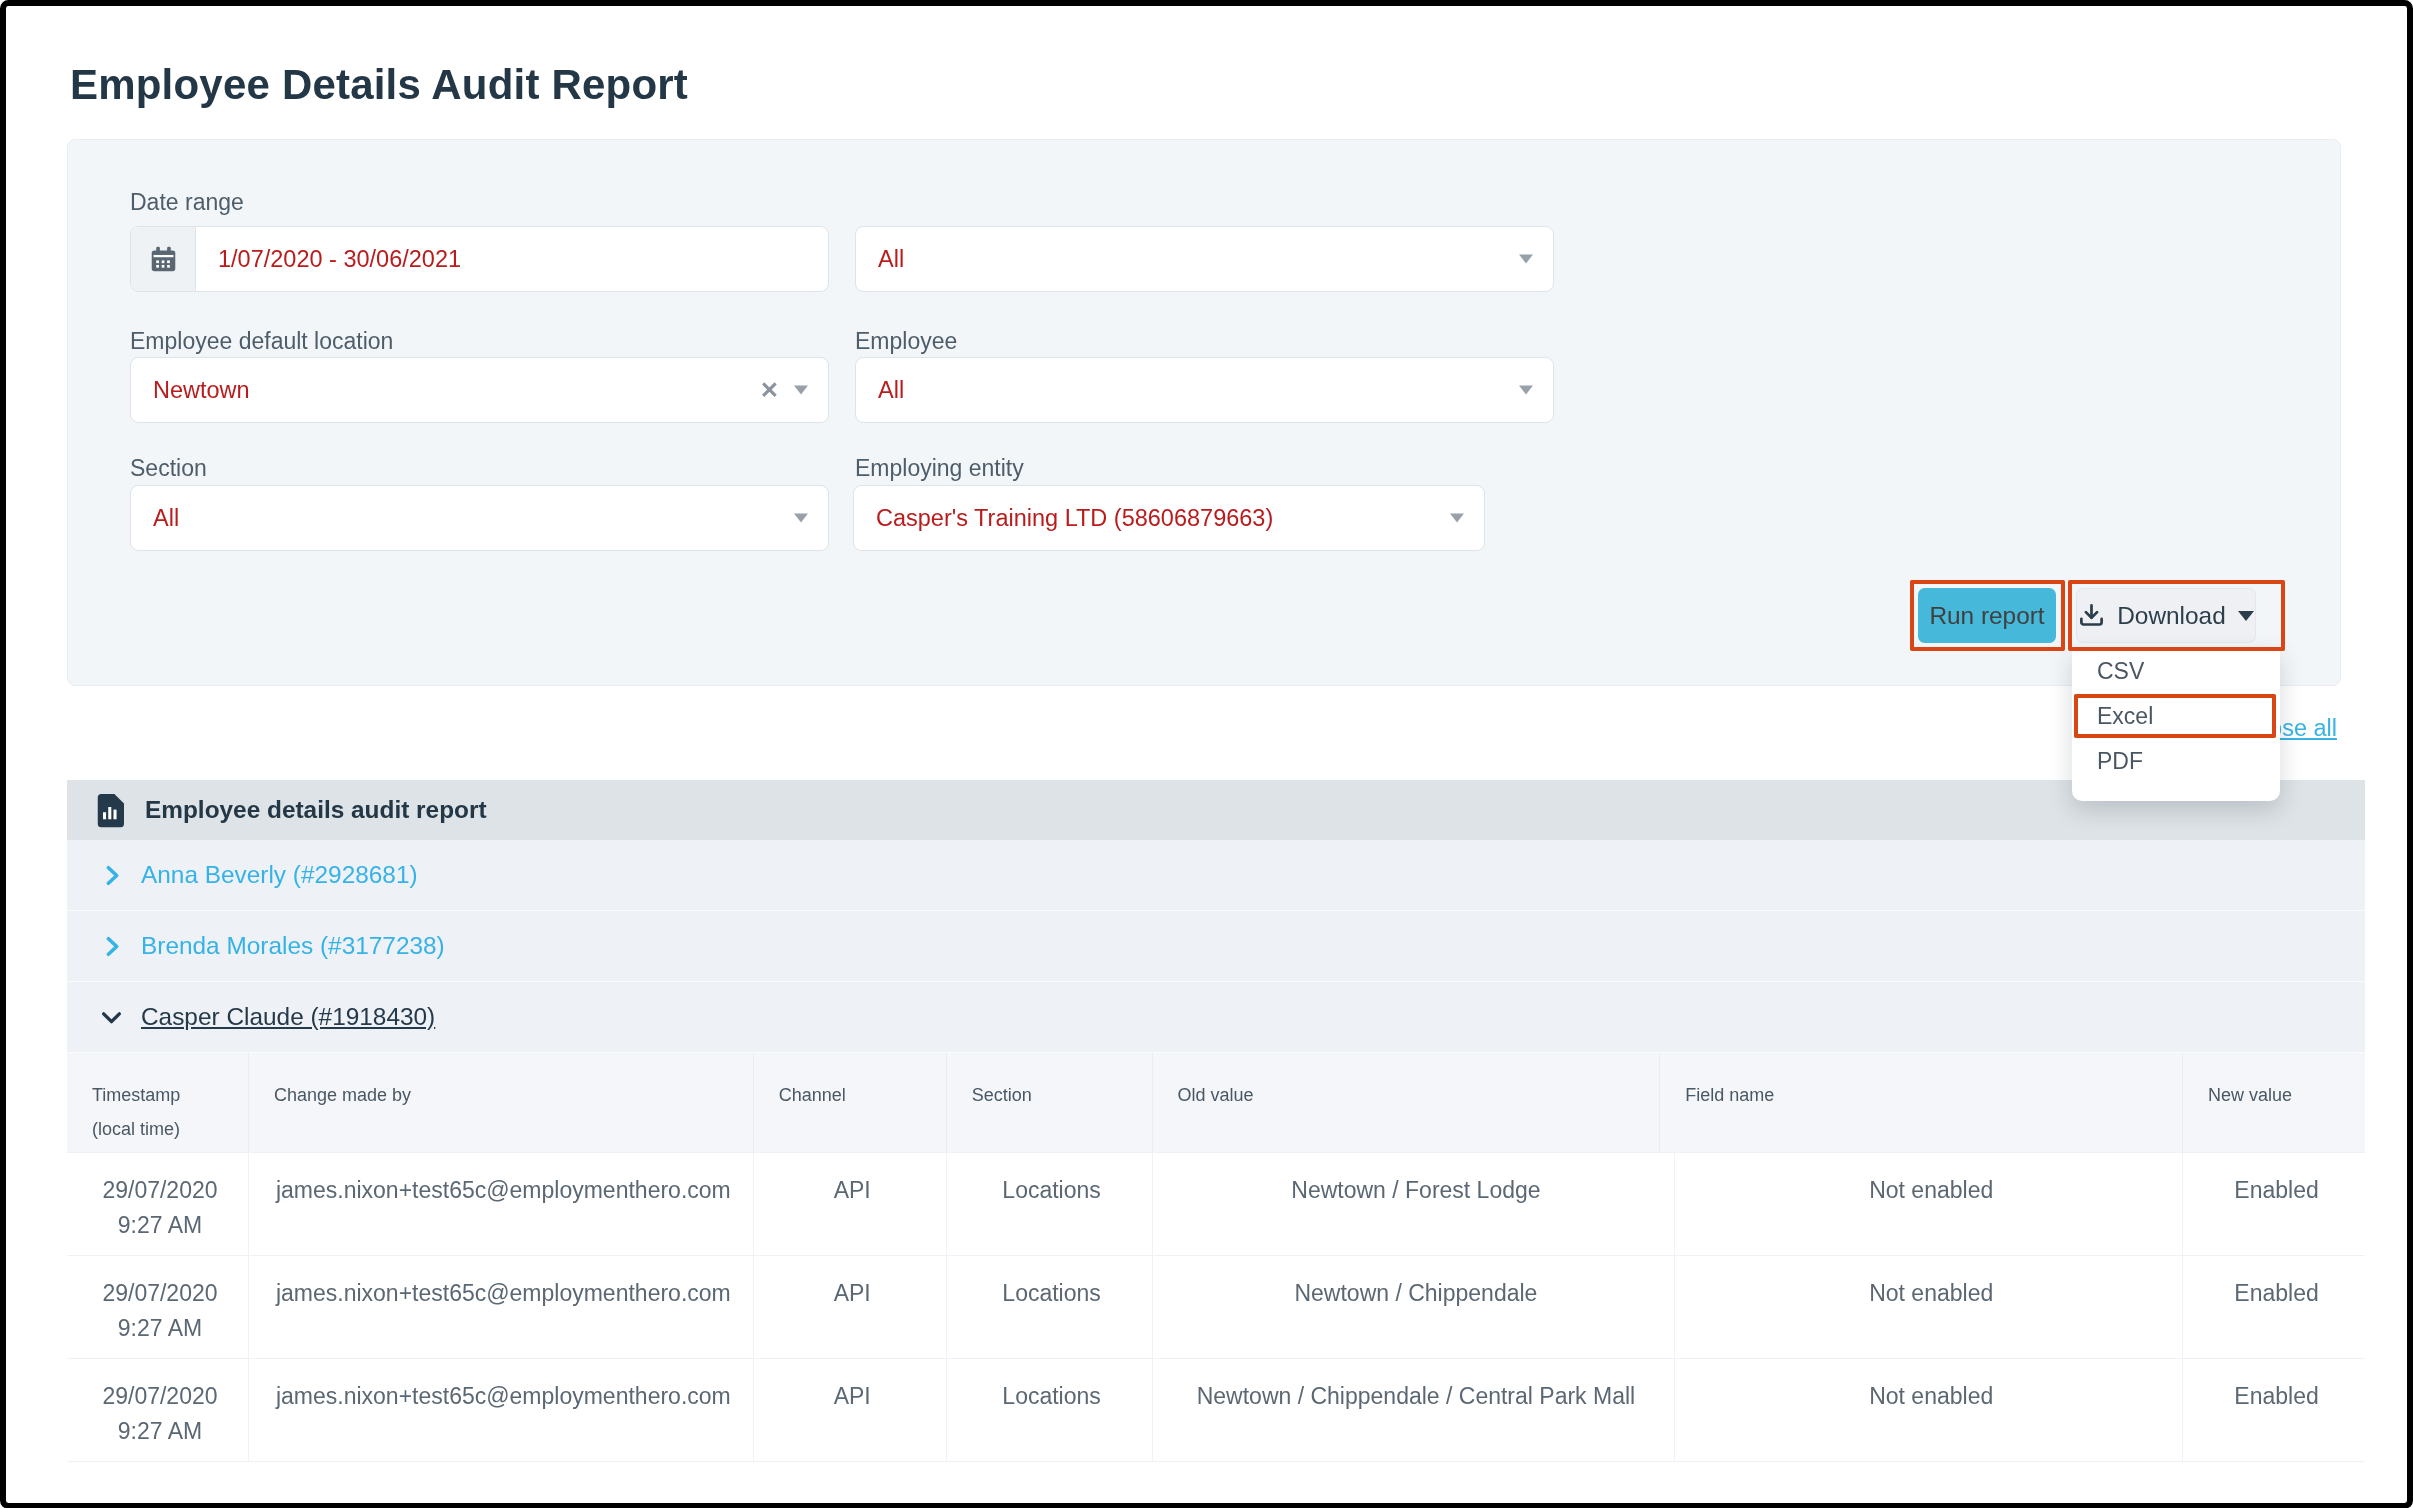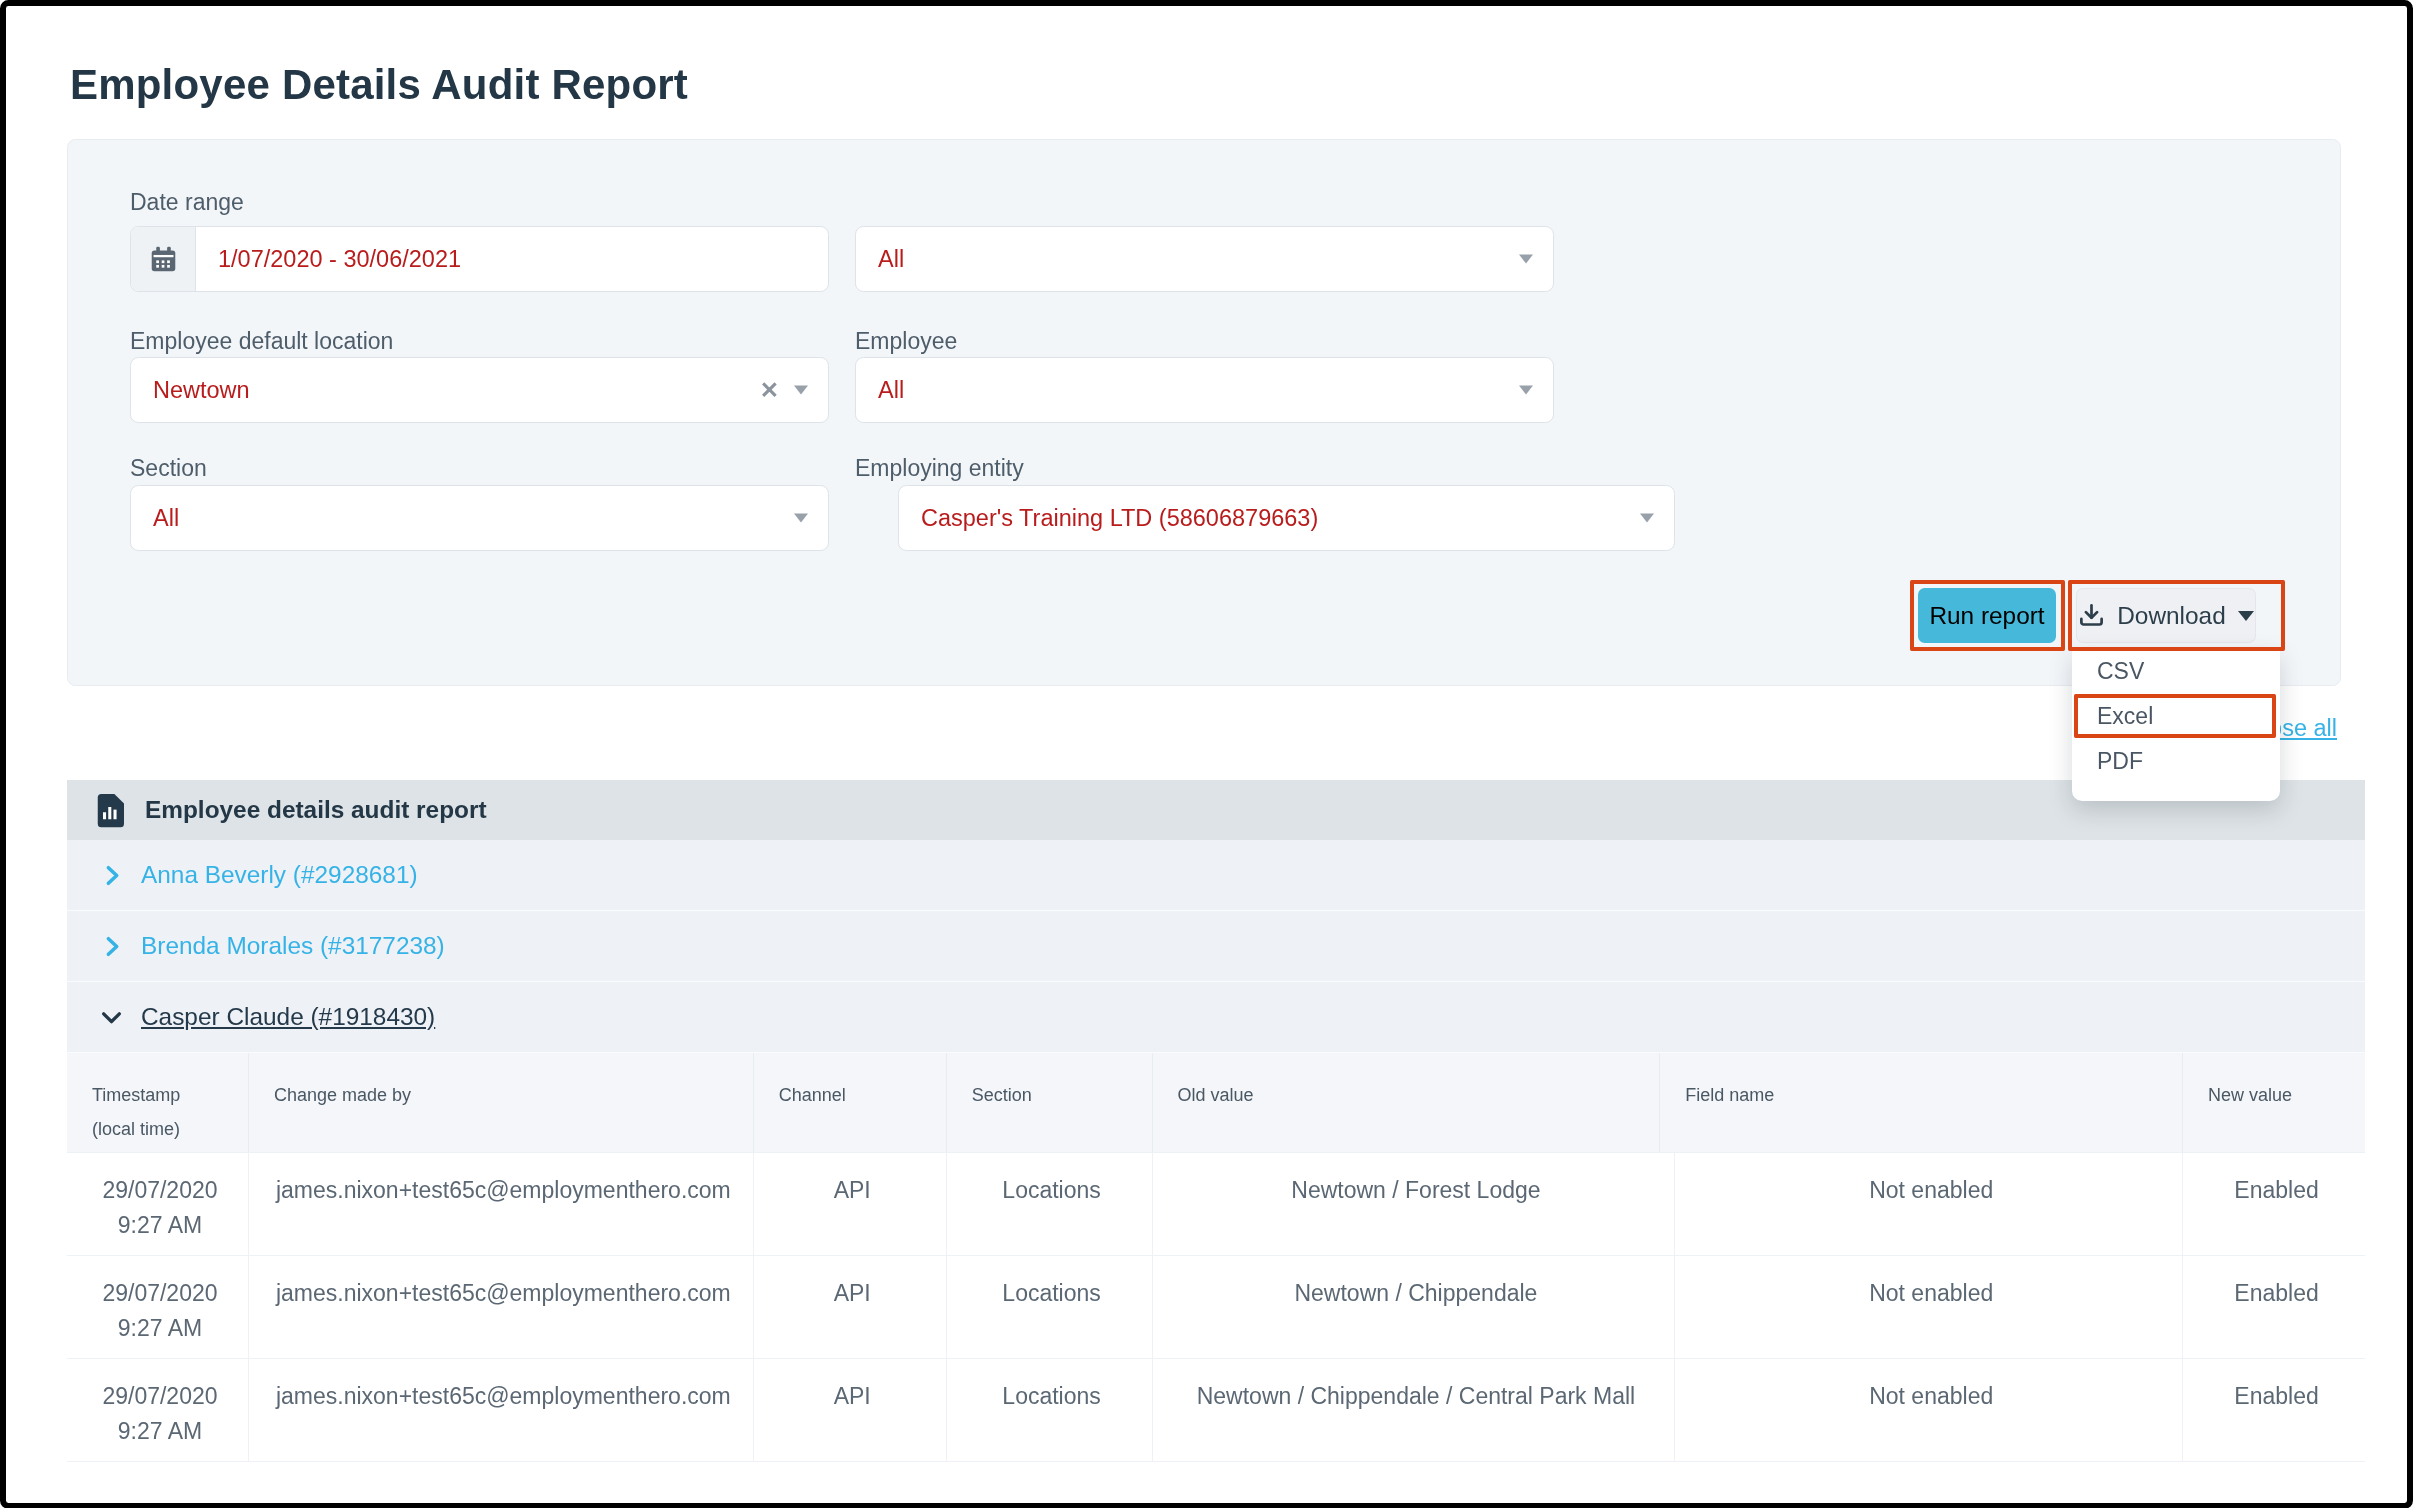--- a/index.html
+++ b/index.html
@@ -55,21 +55,21 @@
   
   .annotation {
     position:absolute; border:4.2px solid #d94515; border-radius:1.7px; z-index:31;
     pointer-events:none;
   }
   .btn {
     position:absolute; height:55px; border:none; border-radius:6.7px;
     font-family:"Liberation Sans", sans-serif; font-size:24.4px; cursor:pointer;
     display:flex; align-items:center; justify-content:center; gap:11.8px;
   }
-  .btn.primary { background:#46b8d9; color:#000000; font-weight:500; }
+  .btn.primary { background:#46b8d9; color:#404040; font-weight:500; }
   .btn.light   { background:#eef0f4; color:#2c3e4a; border:0.8px solid #e3e7ec; font-weight:500; }
   .btn .tri {
     width:0; height:0; border-left:8.4px solid transparent; border-right:8.4px solid transparent;
     border-top:10px solid #2c3e4a;
   }
 
   
   .menu {
     position:absolute; left:2072px; top:649px; width:208px;
     background:#ffffff; border-radius:0 0 10px 10px; z-index:30;
@@ -164,21 +164,21 @@
       <span class="caret"></span>
     </div>
 
     <div class="lbl" style="left:62px; top:315px;">Section</div>
     <div class="field" style="left:62px; top:345px; width:699px;">
       <span class="val">All</span>
       <span class="caret"></span>
     </div>
 
     <div class="lbl" style="left:787px; top:315px;">Employing entity</div>
-    <div class="field" style="left:830px; top:345px; width:777px;">
+    <div class="field" style="left:785px; top:345px; width:632px;">
       <span class="val">Casper's Training LTD (58606879663)</span>
       <span class="caret"></span>
     </div>
 
     <div class="annotation" style="left:1842px; top:440px; width:155px; height:71px;"></div>
     <button class="btn primary" style="left:1850px; top:448px; width:138px;">
       <span>Run report</span>
     </button>
 
     <div class="annotation" style="left:2000px; top:440px; width:217px; height:71px;"></div>

